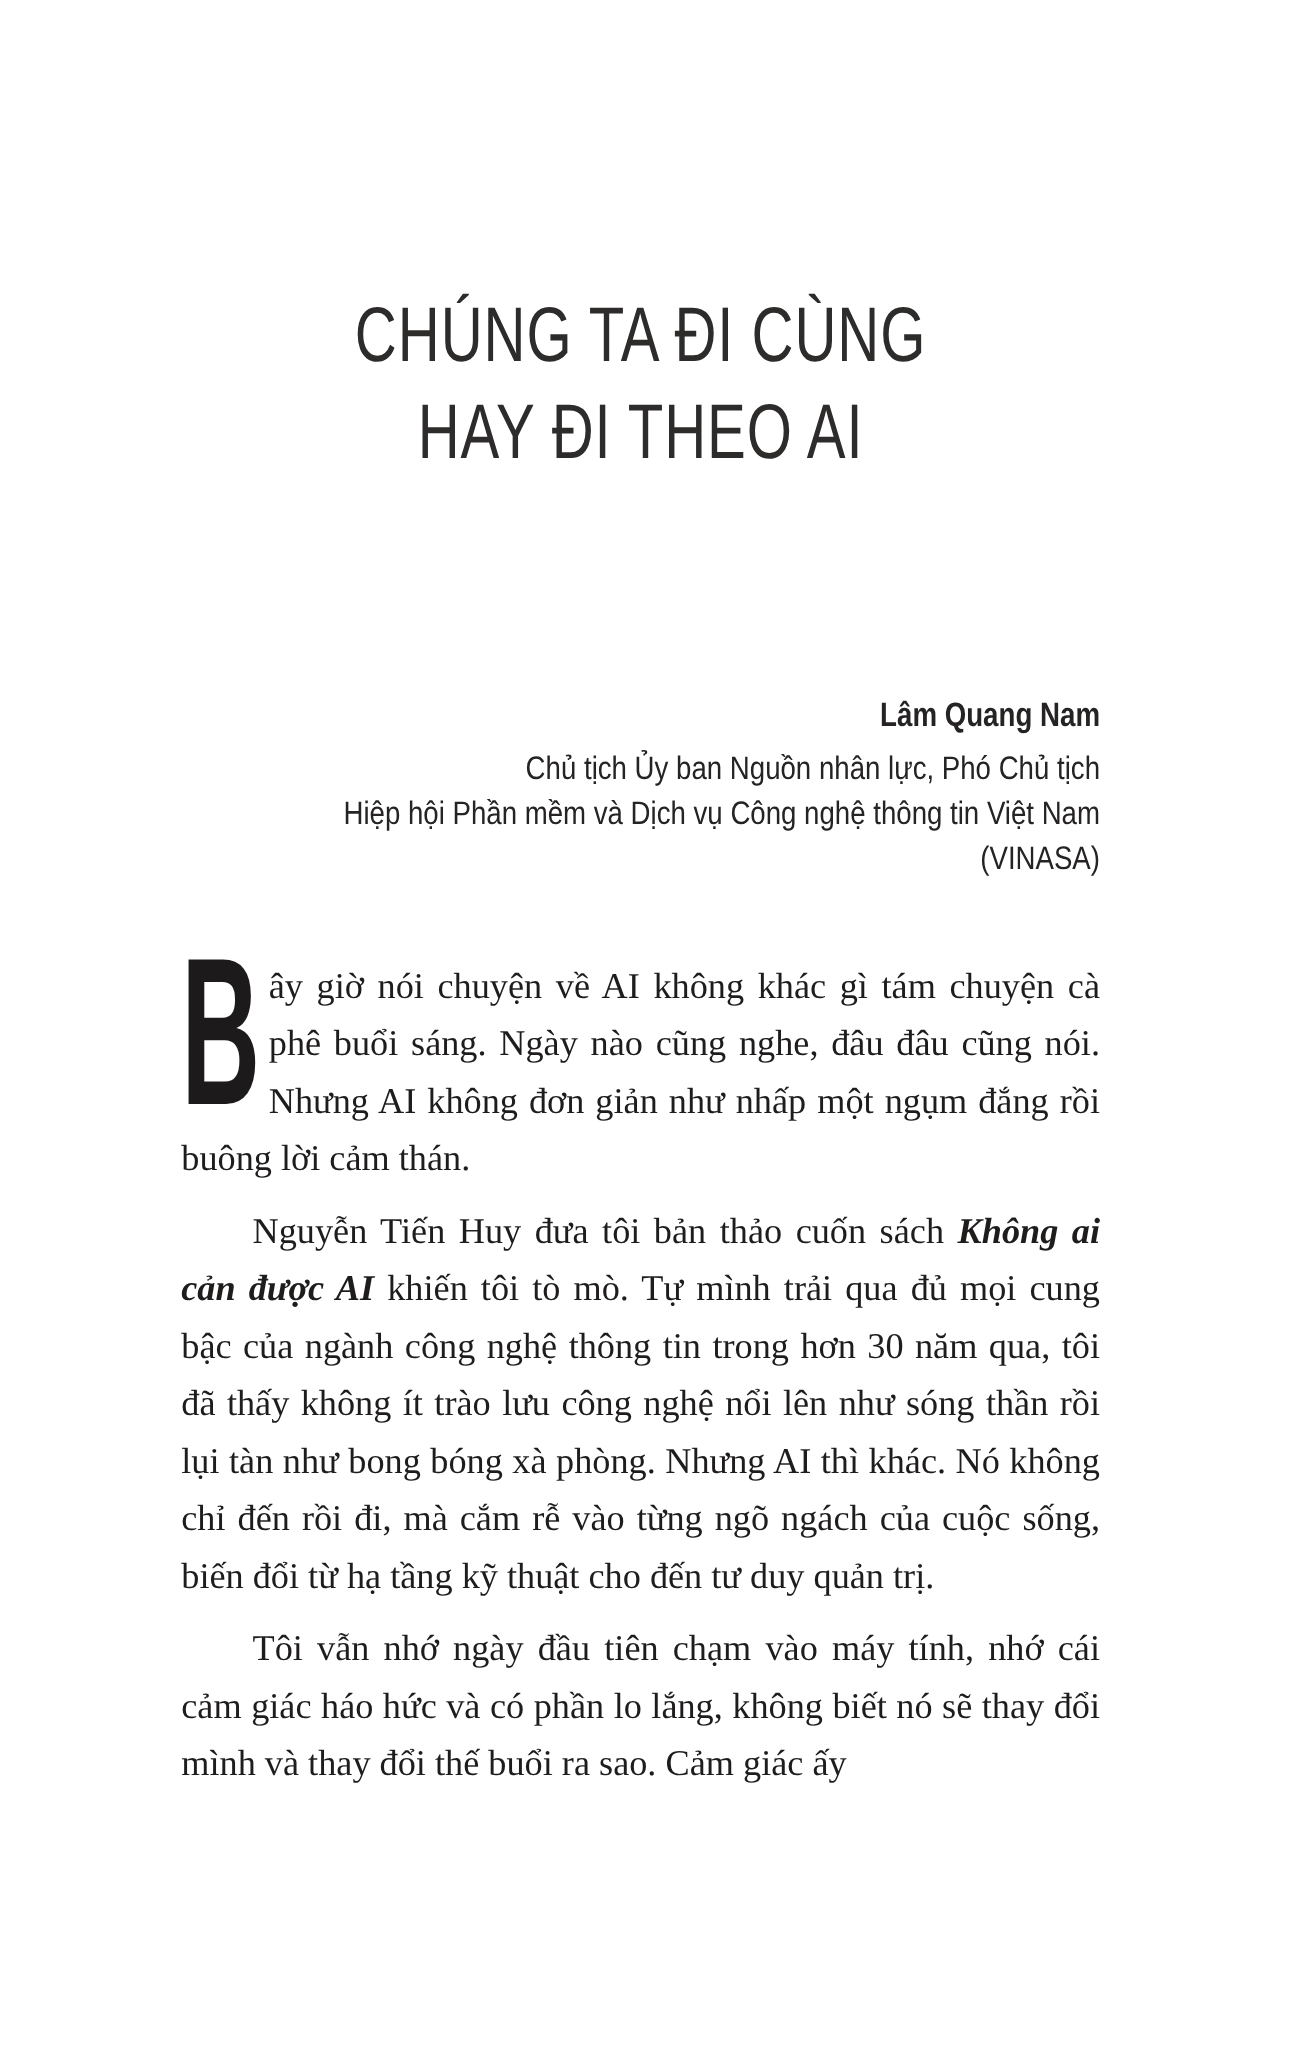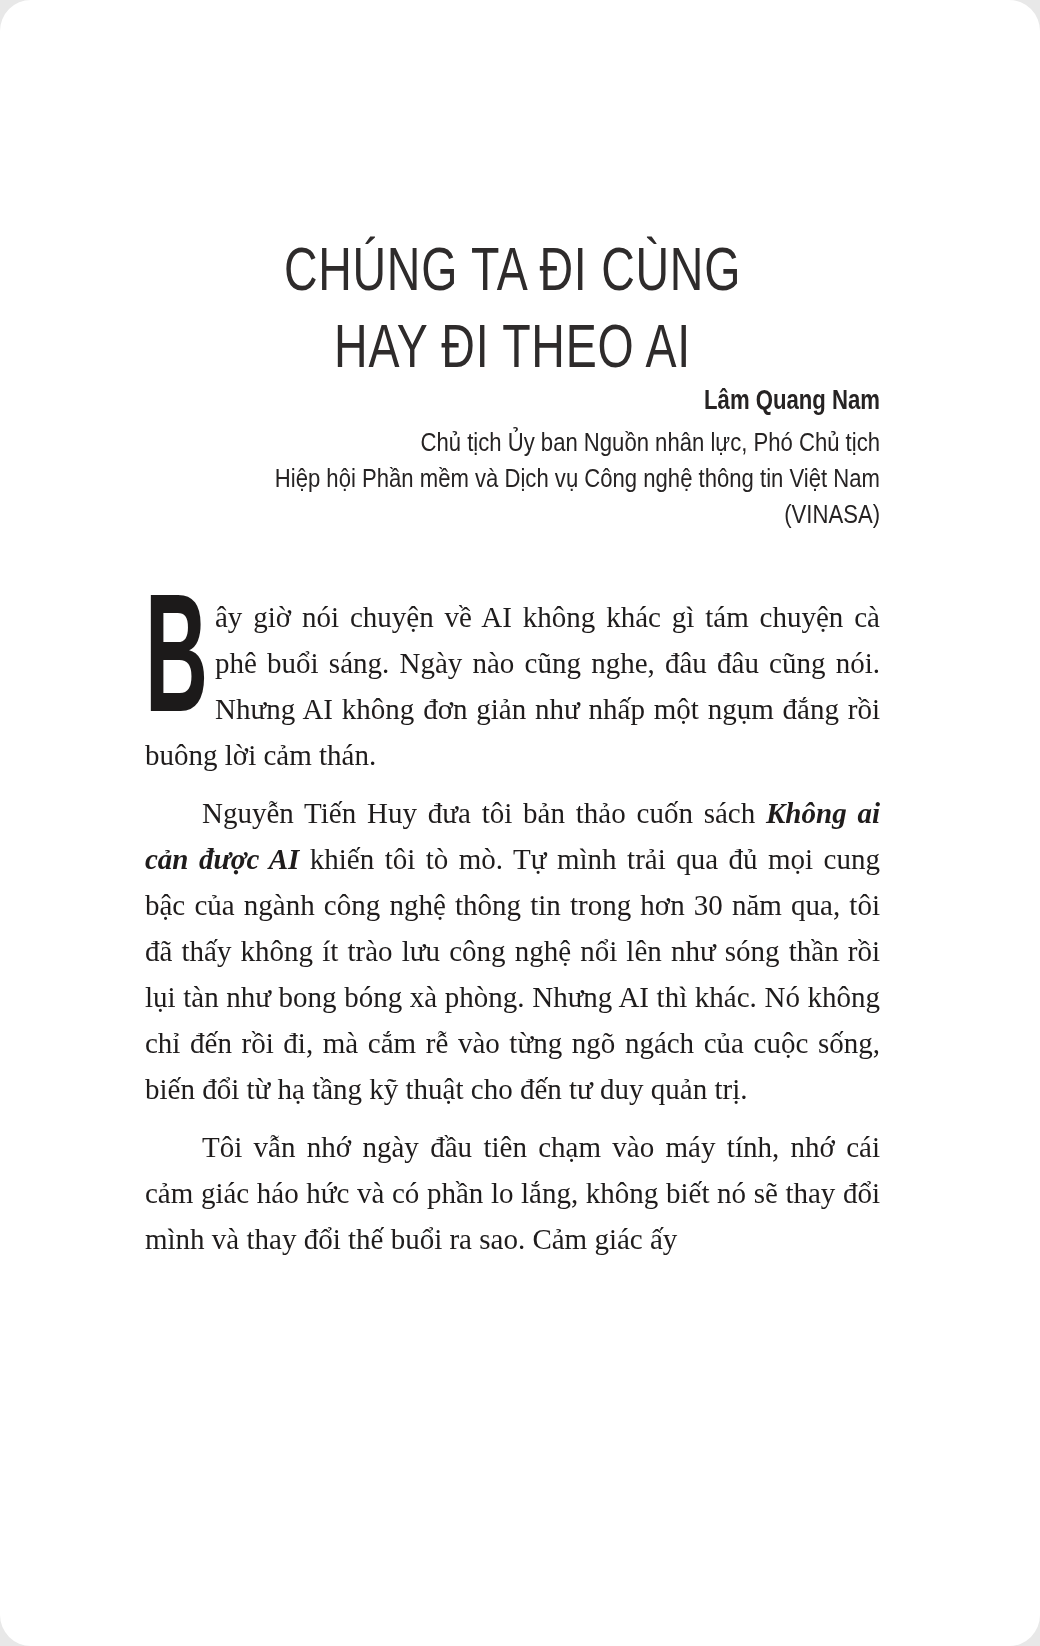--- a/index.html
+++ b/index.html
@@ -5,41 +5,41 @@
   html, body { margin: 0; padding: 0; background: #e8e8e8; }
   .page {
     position: relative;
     width: 1040px;
     height: 1646px;
     margin: 0 auto;
     background: #ffffff;
     overflow: hidden;
     box-sizing: border-box;
     padding: 0 160px 0 145px; 
-    border-radius: 31px;
   }
   
   .chapter-title {
     margin: 230px 0 0 0;
     text-align: center;
     font-family: "Liberation Sans", sans-serif;
     font-weight: 400;
     font-size: 62px;
     line-height: 77px;
     color: #2e2b2b;
     letter-spacing: 1px;
   }
   .chapter-title .title-line {
     display: block;
     transform: scaleX(0.75);
     transform-origin: 50% 50%;
     white-space: nowrap;
   }
   
   .author-block {
+    margin-top: 172px;
     text-align: right;
     font-family: "Liberation Sans", sans-serif;
     color: #262323;
   }
   .author-name {
     font-size: 27px;
     font-weight: 700;
     line-height: 32px;
     margin-bottom: 8px;
     transform: scaleX(0.82);

